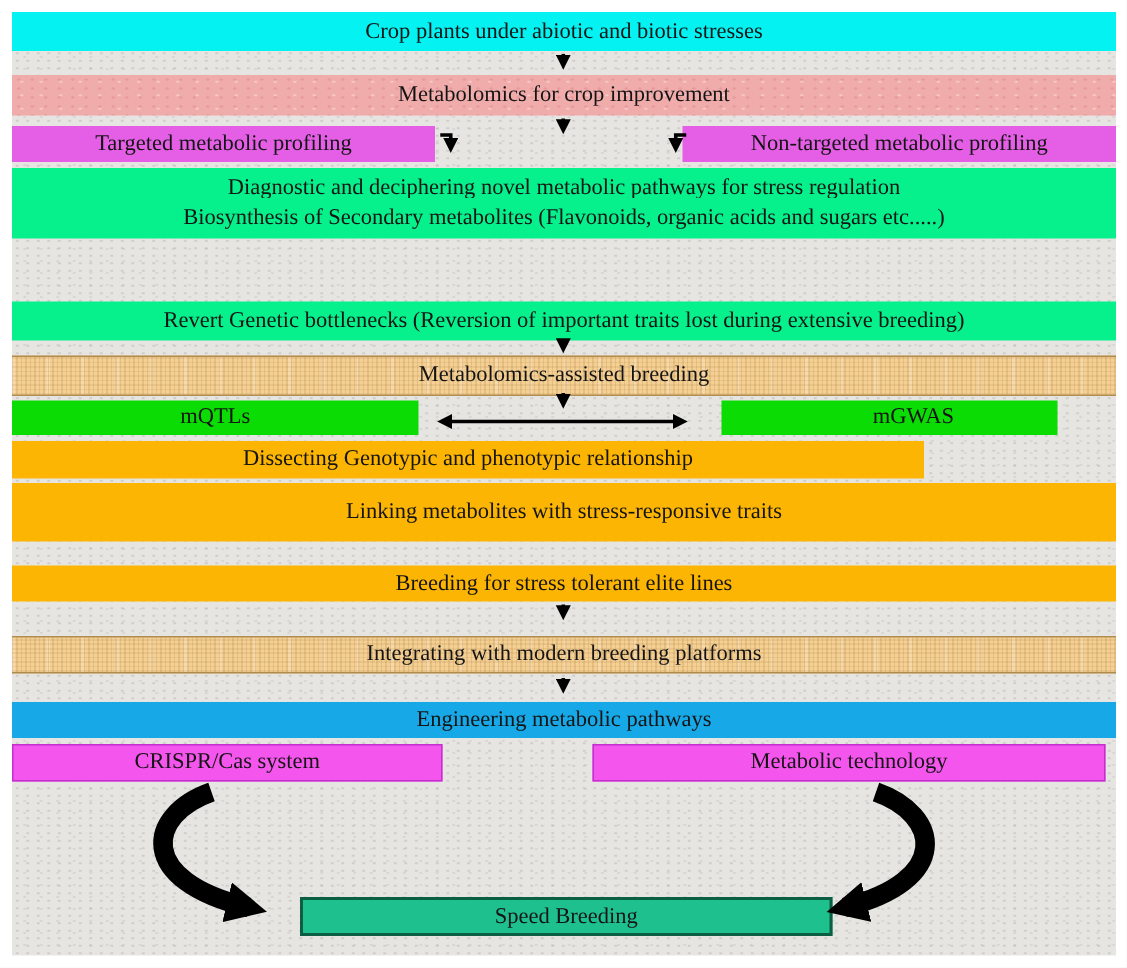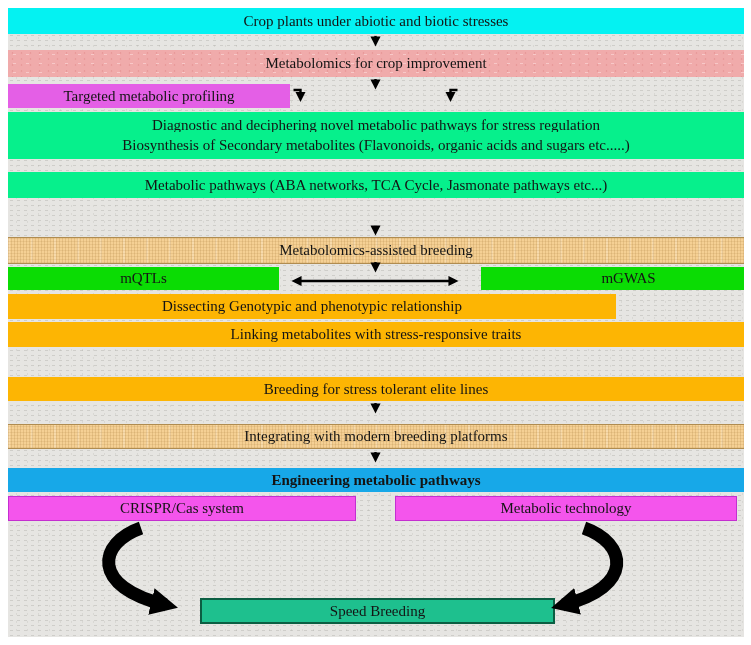--- a/index.html
+++ b/index.html
@@ -34,55 +34,56 @@
   .bgreen{background:#0bdc04;}
   .tantex{
     background-color:#f5d094;
     background-image:
       repeating-linear-gradient(90deg, rgba(165,120,55,.20) 0 1px, transparent 1px 3px),
       repeating-linear-gradient(0deg, rgba(165,120,55,.14) 0 1px, transparent 1px 3px),
       repeating-linear-gradient(90deg, rgba(255,255,255,.22) 0 2px, transparent 2px 23px);
     border-top:1px solid #b08c50;border-bottom:1px solid #b08c50;
   }
   .orange{background:#fdb503;}
-  .blue{background:#17a8e8;font-weight:bold;}
+  .blue{background:#17a8e8;}
   .magpink{background:#f455ec;border:1px solid #c42fd0;}
   .tealgreen{background:#1ec08e;border:2px solid #0b5e42;}
   svg.overlay{position:absolute;left:0;top:0;pointer-events:none;}
 </style>
 </head>
 <body>
 
 <div id="stage">
   <div id="canvas">
 
     <div class="bar cyan" style="left:0;top:0;width:736px;height:26px;">Crop plants under abiotic and biotic stresses</div>
 
     <div class="bar pinktex" style="left:0;top:42px;width:736px;height:27px;">Metabolomics for crop improvement</div>
 
     <div class="bar magenta" style="left:0;top:76px;width:282px;height:24px;">Targeted metabolic profiling</div>
+    <div class="bar magenta" style="left:447px;top:76px;width:289px;height:24px;">Non-targeted metabolic profiling</div>
 
     <div class="bar sgreen" style="left:0;top:104px;width:736px;height:27px;">Diagnostic and deciphering novel metabolic pathways for stress regulation</div>
     <div class="bar sgreen" style="left:0;top:124px;width:736px;height:27px;">Biosynthesis of Secondary metabolites (Flavonoids, organic acids and sugars etc.....)</div>
-    <div class="bar sgreen" style="left:0;top:164px;width:736px;height:26px;">Metabolic pathways (ABA networks, TCA Cycle, Jasmonate pathways etc...)</div>
+    <div class="bar sgreen" style="left:0;top:193px;width:736px;height:26px;">Revert Genetic bottlenecks (Reversion of important traits lost during extensive breeding)</div>
 
     <div class="bar tantex" style="left:0;top:229px;width:736px;height:27px;">Metabolomics-assisted breeding</div>
 
     <div class="bar bgreen" style="left:0;top:259px;width:271px;height:23px;">mQTLs</div>
-    <div class="bar bgreen" style="left:473px;top:259px;width:263px;height:23px;padding-left:32px;">mGWAS</div>
+    <div class="bar bgreen" style="left:473px;top:259px;width:224px;height:23px;padding-left:32px;">mGWAS</div>
 
     <div class="bar orange" style="left:0;top:286px;width:608px;height:25px;">Dissecting Genotypic and phenotypic relationship</div>
-    <div class="bar orange" style="left:0;top:314px;width:736px;height:25px;">Linking metabolites with stress-responsive traits</div>
+    <div class="bar orange" style="left:0;top:314px;width:736px;height:39px;">Linking metabolites with stress-responsive traits</div>
     <div class="bar orange" style="left:0;top:369px;width:736px;height:24px;">Breeding for stress tolerant elite lines</div>
 
     <div class="bar tantex" style="left:0;top:416px;width:736px;height:25px;">Integrating with modern breeding platforms</div>
 
     <div class="bar blue" style="left:0;top:460px;width:736px;height:24px;">Engineering metabolic pathways</div>
 
-    <div class="bar magpink" style="left:0;top:488px;width:348px;height:25px;">CRISPR/Cas system</div>
+    <div class="bar magpink" style="left:0;top:488px;width:287px;height:25px;">CRISPR/Cas system</div>
     <div class="bar magpink" style="left:387px;top:488px;width:342px;height:25px;">Metabolic technology</div>
 
     <div class="bar tealgreen" style="left:192px;top:590px;width:355px;height:26px;">Speed Breeding</div>
   </div>
 
   <svg class="overlay" width="751" height="645" viewBox="0 0 751 645">
     <defs>
       <marker id="ah" viewBox="0 0 10 10" refX="6.5" refY="5" markerWidth="4.2" markerHeight="4.2" orient="auto-start-reverse">
           <path d="M0 0 L10 5 L0 10 z" fill="#000"></path>
         </marker>

